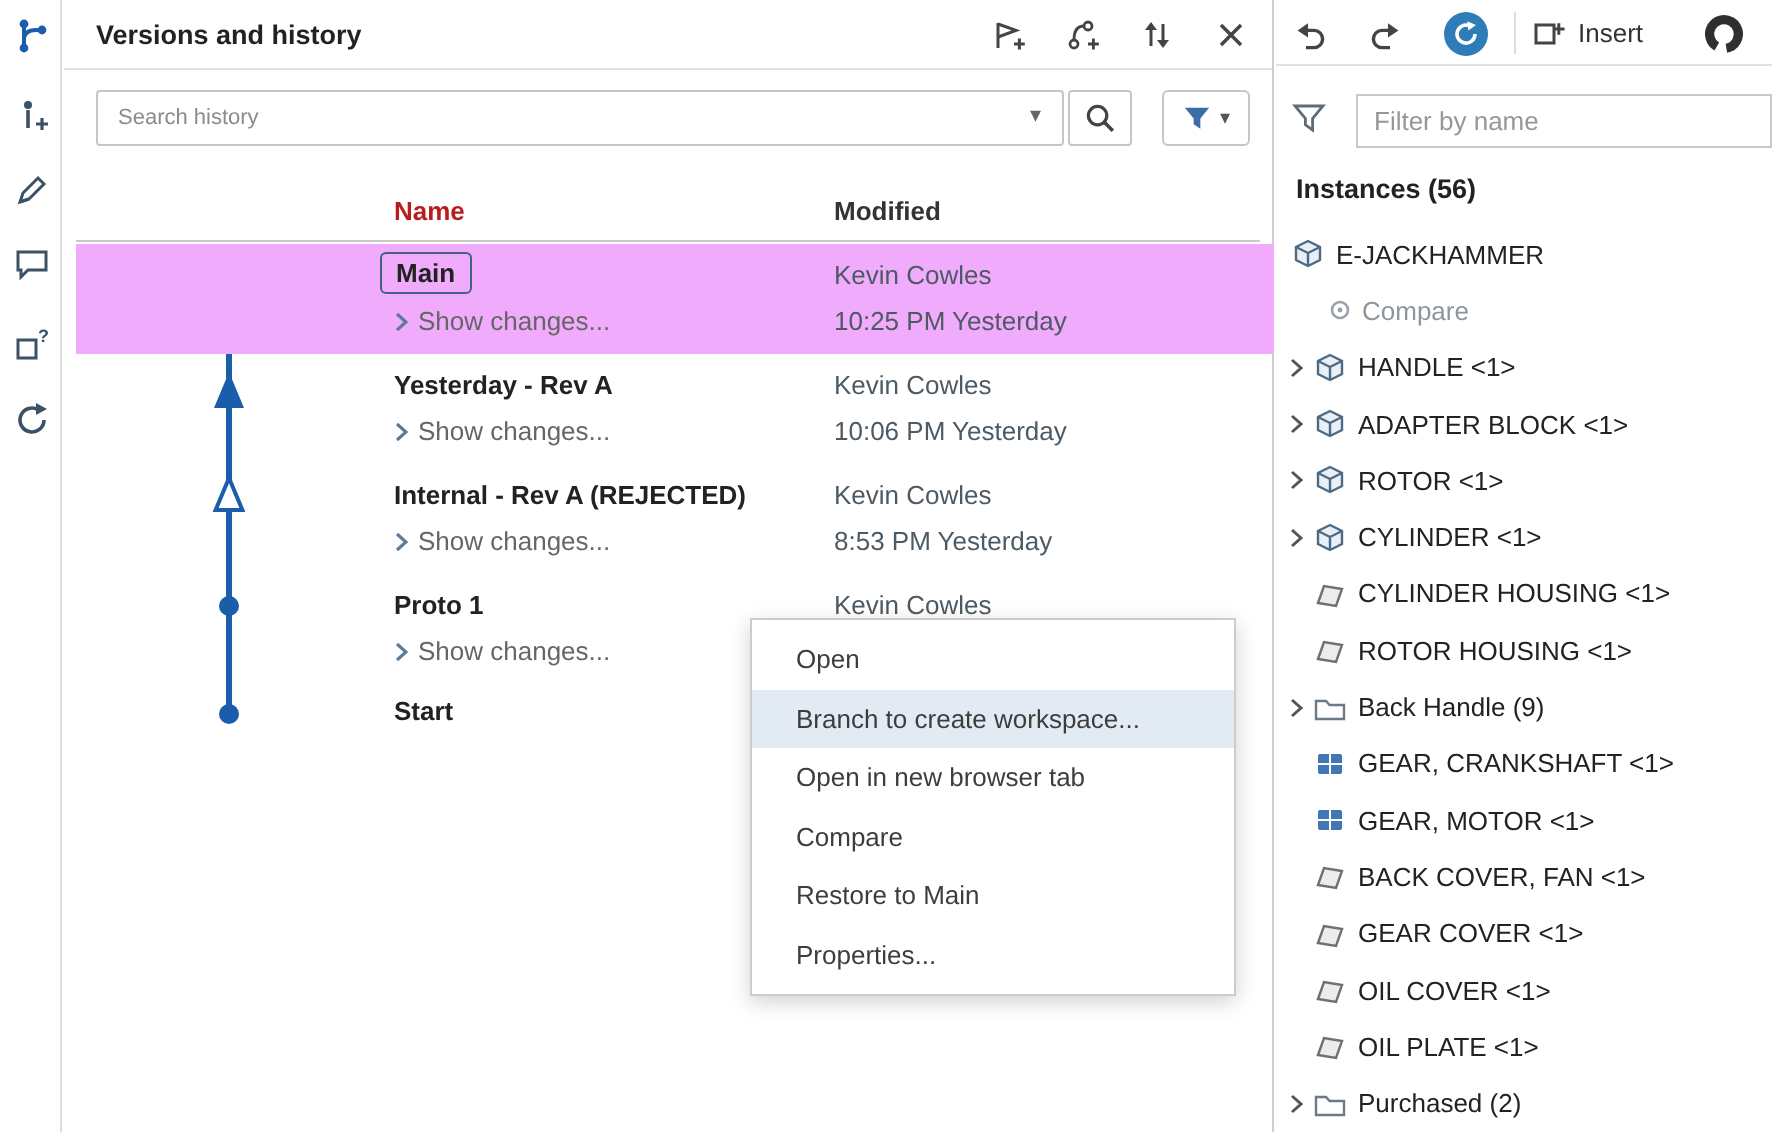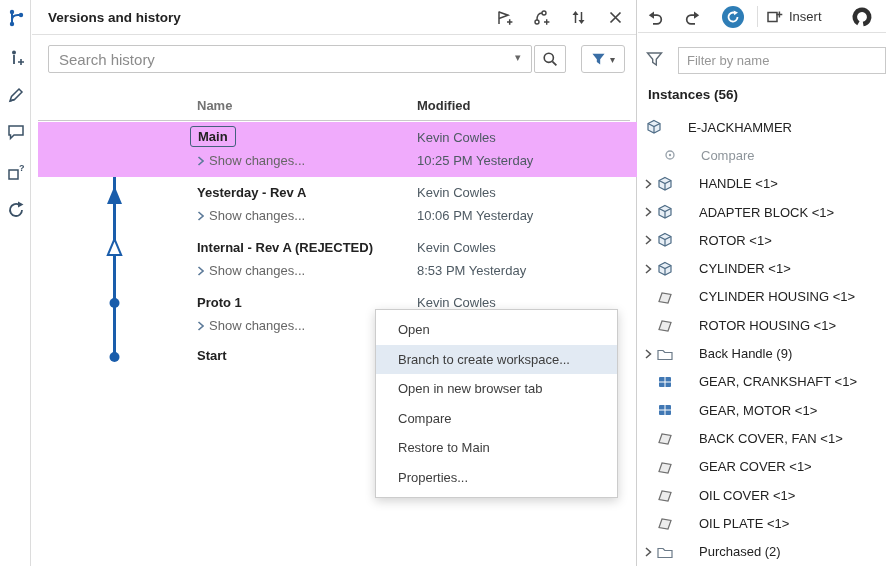--- a/index.html
+++ b/index.html
@@ -10,28 +10,28 @@
   .rail { position:absolute; left:0; top:0; width:31px; height:100%; background:#fff; border-right:1px solid #dcdcdc; }
   .rail-icon { position:absolute; left:3px; width:25px; height:25px; display:flex; align-items:center; justify-content:center; cursor:pointer; }
 
   
   .main { position:absolute; left:32px; top:0; width:605px; height:100%; background:#fff; border-right:1px solid #cfcfcf; }
   .main-header { height:35px; border-bottom:1px solid #e0e0e0; display:flex; align-items:center; }
   .panel-title { margin-left:16px; font-weight:bold; font-size:13.5px; color:#222; }
   .header-actions { margin-left:auto; display:flex; gap:15px; padding-right:10px; align-items:center; }
   .hbtn { width:22px; height:22px; display:flex; align-items:center; justify-content:center; cursor:pointer; }
 
-  .search-input { position:absolute; left:16px; top:45px; width:484px; height:28px; border:1px solid #c6c6c6; border-radius:2px; padding:0 26px 0 10px; font-size:15px; color:#333; font-family:inherit; }
+  .search-input { position:absolute; left:16px; top:45px; width:484px; height:28px; border:1px solid #c6c6c6; border-radius:2px; padding:0 26px 0 10px; font-size:11px; color:#333; font-family:inherit; }
   .search-input::placeholder { color:#8b8b8b; }
   .search-caret { position:absolute; left:483px; top:51px; font-size:11px; color:#666; pointer-events:none; }
   .search-btn { position:absolute; left:502px; top:45px; width:32px; height:28px; border:1px solid #c6c6c6; border-radius:2px; background:#fff; display:flex; align-items:center; justify-content:center; cursor:pointer; }
   .filter-btn { position:absolute; left:549px; top:45px; width:44px; height:28px; border:1px solid #c6c6c6; border-radius:3px; background:#fff; display:flex; align-items:center; justify-content:center; gap:4px; cursor:pointer; }
 
   .col-headers { position:absolute; top:95px; left:6px; width:592px; height:26px; border-bottom:1px solid #c9c9c9; }
-  .col-name { position:absolute; left:159px; top:3px; font-weight:bold; color:#737373; }
+  .col-name { position:absolute; left:159px; top:3px; font-weight:bold; color:#b91c1c; }
   .col-modified { position:absolute; left:379px; top:3px; font-weight:bold; color:#333; }
 
   .hrow { position:absolute; left:6px; width:599px; height:55px; }
   .hrow.selected { background:#f0abfc; }
   .vname { position:absolute; left:159px; top:8px; font-weight:600; color:#222; }
   .vname.boxed { left:152px; top:4px; border:1.5px solid #44617d; border-radius:3px; padding:2px 7px; background:transparent; }
   .show-changes { position:absolute; left:159px; top:31px; color:#666; display:flex; align-items:center; gap:5px; cursor:pointer; }
   .vauthor { position:absolute; left:379px; top:8px; color:#4e5a63; }
   .vtime { position:absolute; left:379px; top:31px; color:#4e5a63; }
 
@@ -55,21 +55,21 @@
 
   .instances-title { position:absolute; left:10px; top:87px; font-weight:bold; font-size:13.5px; color:#222; }
 
   .tree { position:absolute; left:0; top:113px; width:248px; }
   .trow { height:28.3px; display:flex; align-items:center; color:#222; cursor:pointer; padding-left:2px; }
   .trow.root { padding-left:7px; }
   .trow.origin { padding-left:26px; color:#8e959b; }
   .chev { width:16px; display:flex; justify-content:center; flex:none; }
   .spacer { width:16px; flex:none; }
   .ticon { flex:none; margin-right:5px; display:flex; align-items:center; }
-  .tlabel { white-space:nowrap;margin-left:20px; }
+  .tlabel { white-space:nowrap; }
 
   .sprite { position:absolute; width:0; height:0; overflow:hidden; }
 </style>
 </head>
 <body>
 
 <svg class="sprite" aria-hidden="true">
   <defs>
     <symbol id="ic-assembly" viewBox="0 0 18 16">
       <path d="M9 1.5 L15 4.5 V11 L9 14 L3 11 V4.5 Z" fill="#e8eff6" stroke="#4d6b85" stroke-width="1.2"></path>

